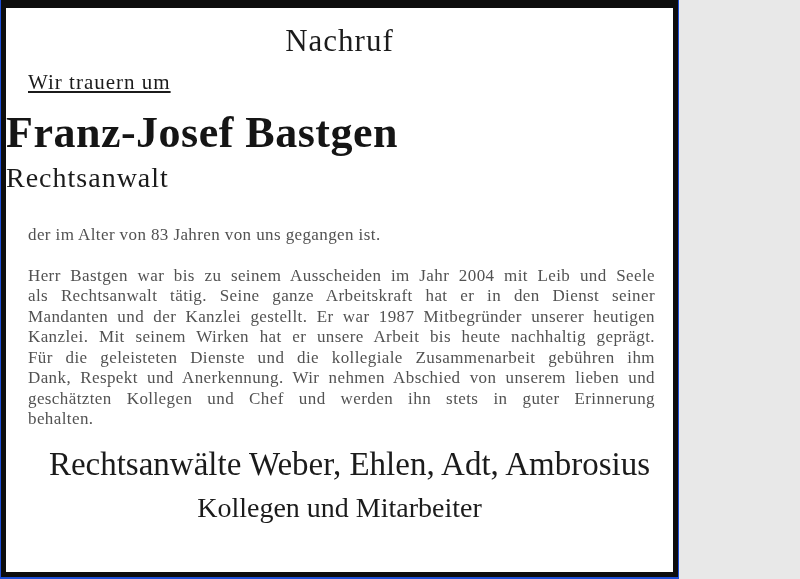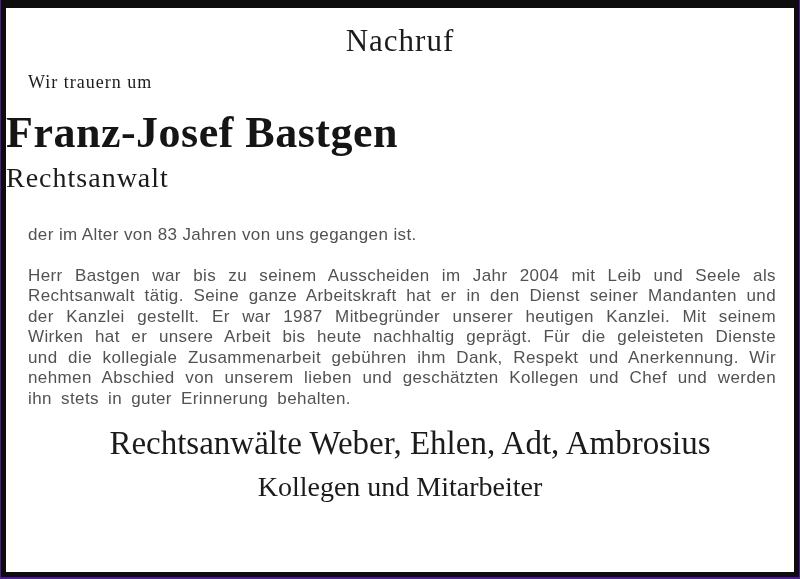--- a/index.html
+++ b/index.html
@@ -2,23 +2,23 @@
 <html><head>
 <meta charset="utf-8">
 <style>
   html, body {
     margin: 0;
     padding: 0;
     background: #e8e8e8;
   }
   .page {
     position: relative;
-    width: 800px;
+    width: 679px;
     height: 579px;
-    background: #4c1d95;
+    background: #1d4ed8;
     overflow: hidden;
     font-family: "Liberation Serif", serif;
   }
   .frame {
     position: absolute;
     top: 0;
     left: 1px;
     right: 1px;
     bottom: 2px;
     background: #ffffff;
@@ -30,43 +30,44 @@
   .header-title {
     margin-top: 15px;
     text-align: center;
     font-size: 31px;
     line-height: 36px;
     letter-spacing: 1px;
     color: #1b1b1b;
   }
   .intro-line {
     margin: 11px 0 0 22px;
-    font-size: 18px;
+    font-size: 21px;
     line-height: 24px;
     letter-spacing: 1px;
     color: #1b1b1b;
+    text-decoration: underline;
   }
   .deceased-name {
     margin-top: 14px;
     font-size: 44px;
     line-height: 50px;
     font-weight: bold;
     letter-spacing: 0.5px;
     color: #151515;
   }
   .deceased-title {
     margin-top: 4px;
     text-align: left;
     font-size: 28px;
     line-height: 32px;
     letter-spacing: 1px;
     color: #1b1b1b;
   }
   .body-copy {
-    font-family: Liberation Sans, sans-serif;
+    font-family: Liberation Serif, serif;
     color: #525252;
     font-size: 17px;
     line-height: 20.5px;
     letter-spacing: 0.4px;
     margin-left: 22px;
     margin-right: 18px;
   }
   .para-first {
     margin-top: 31px;
   }

